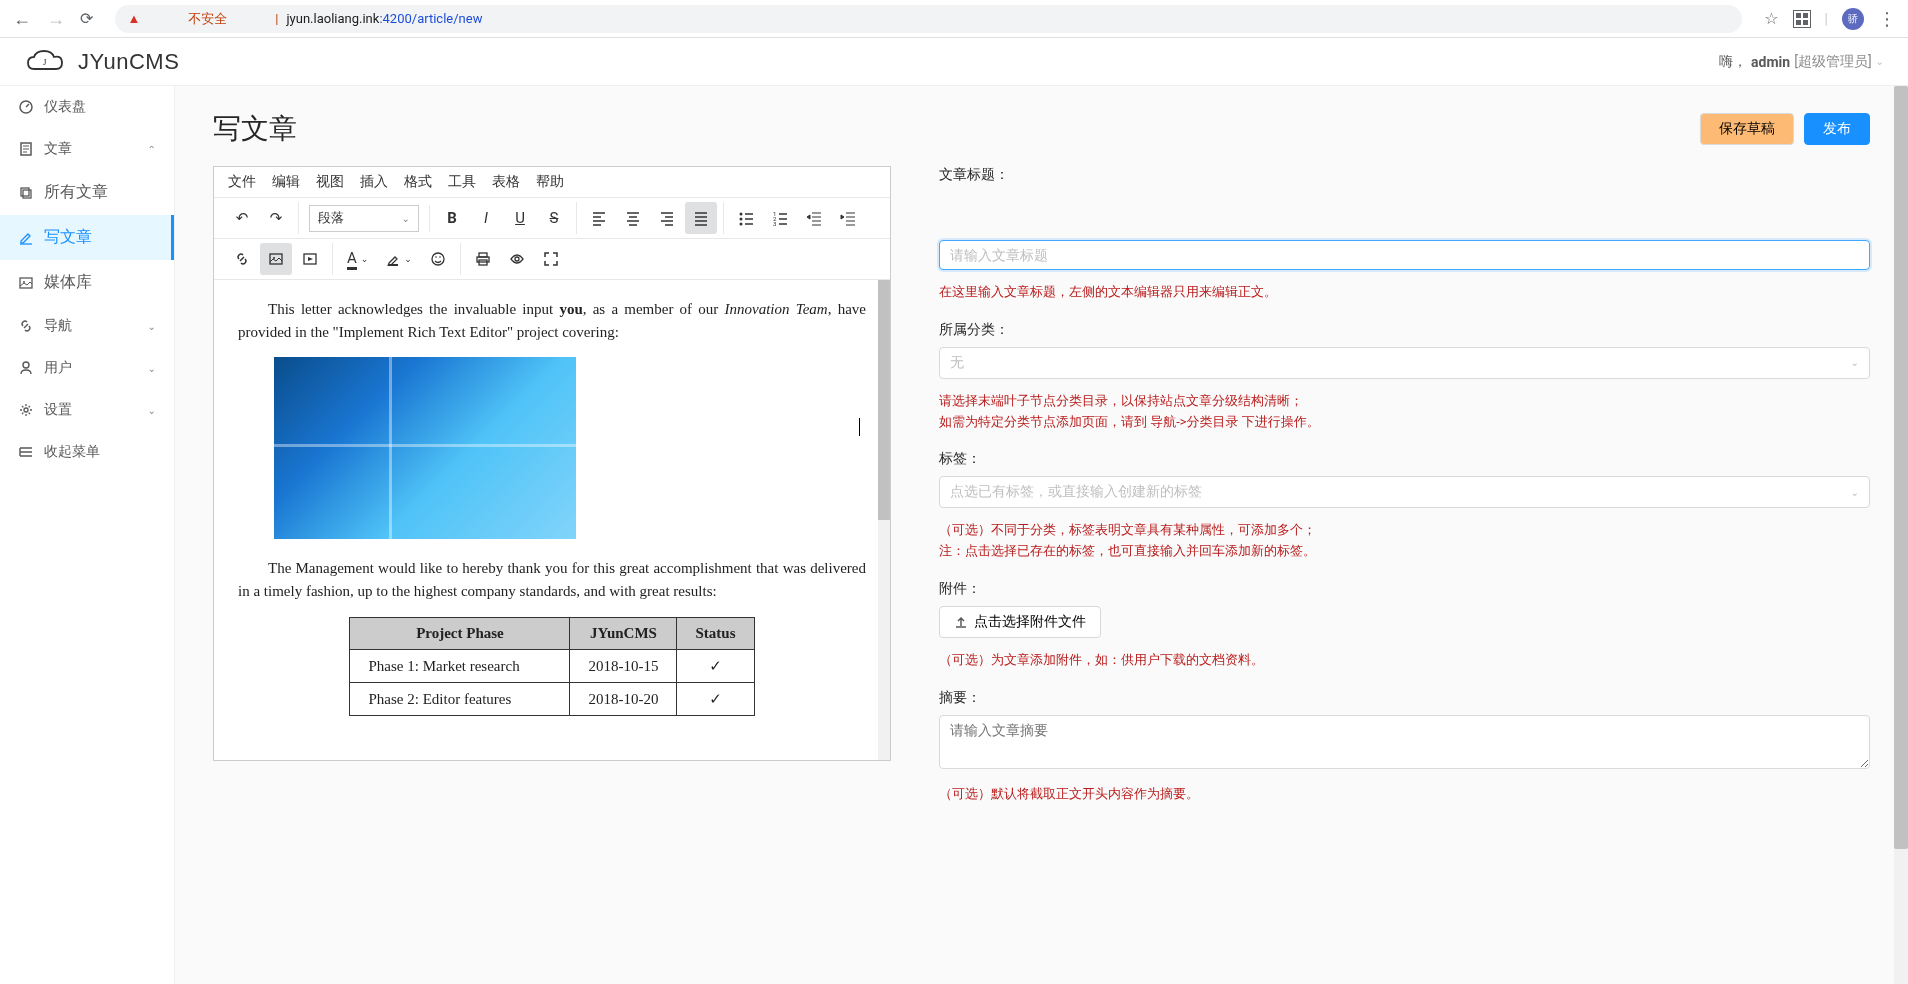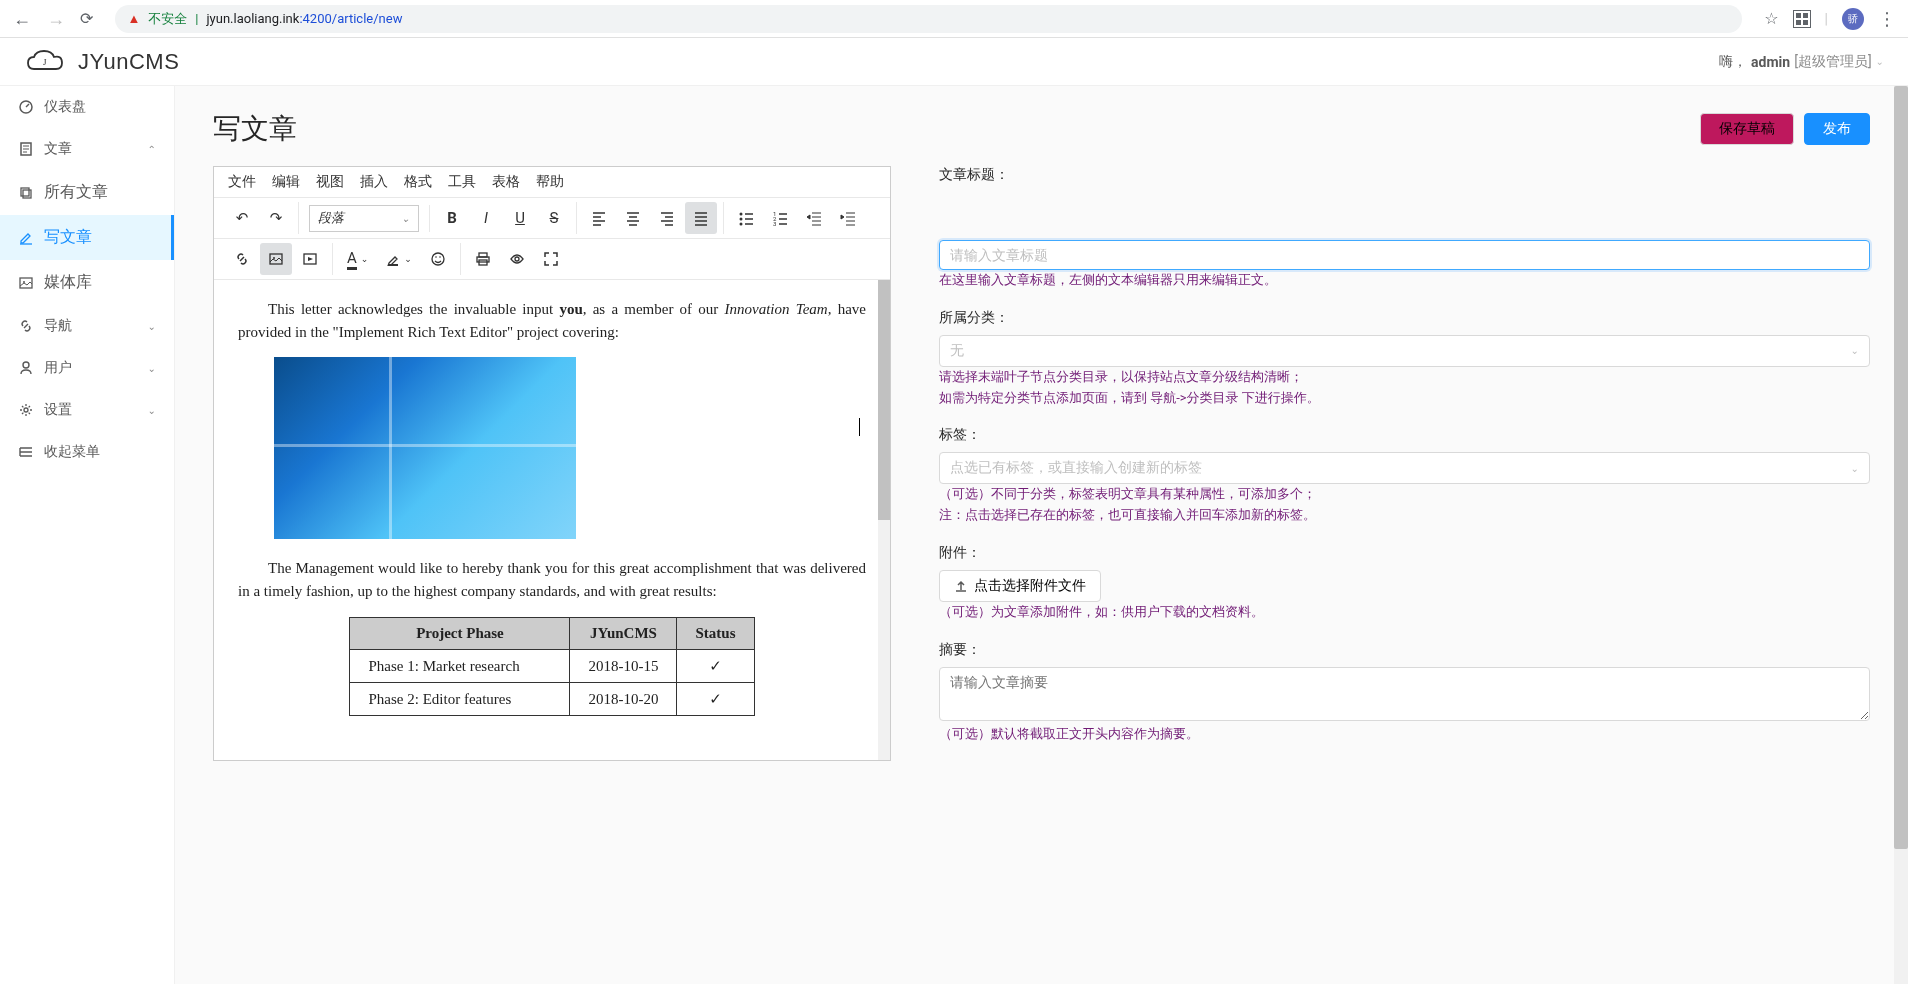--- a/index.html
+++ b/index.html
@@ -5,21 +5,21 @@
 * { margin: 0; padding: 0; box-sizing: border-box; }
 body { font-family: -apple-system, BlinkMacSystemFont, "Segoe UI", Roboto, "Helvetica Neue", Arial, sans-serif; font-size: 14px; color: #333; background: #fff; overflow: hidden; }
 
 
 .browser-bar { height: 38px; background: #fff; border-bottom: 1px solid #e0e0e0; display: flex; align-items: center; padding: 0 12px; gap: 14px; }
 .nav-arrow { color: #5f6368; font-size: 18px; cursor: pointer; width: 20px; text-align: center; }
 .nav-arrow.disabled { color: #bdbdbd; }
 .reload-icon { color: #5f6368; font-size: 16px; cursor: pointer; }
 .url-bar { flex: 1; display: flex; align-items: center; gap: 8px; background: #f1f3f4; border-radius: 14px; height: 28px; padding: 0 12px; margin: 0 8px; }
 .warn-icon { color: #d93025; font-size: 13px; }
-.not-secure { color: #15803d; font-size: 13px; }
+.not-secure { color: #c2410c; font-size: 13px; margin-left: 40px; }
 .url-text { color: #202124; font-size: 13px; }
 .url-path { color: #1d4ed8; }
 .br-right { display: flex; align-items: center; gap: 14px; }
 .star-icon { color: #5f6368; font-size: 16px; }
 .qr-icon { width: 18px; height: 18px; border: 1px solid #5f6368; display: grid; grid-template-columns: 1fr 1fr; grid-template-rows: 1fr 1fr; gap: 2px; padding: 2px; }
 .qr-icon span { background: #5f6368; }
 .avatar-circle { width: 22px; height: 22px; border-radius: 50%; background: #5c6bc0; color: #fff; font-size: 10px; display: flex; align-items: center; justify-content: center; }
 .menu-dots { color: #5f6368; font-size: 18px; }
 
 
@@ -41,38 +41,38 @@
 .menu-icon { width: 16px; height: 16px; display: inline-flex; align-items: center; justify-content: center; }
 .menu-arrow { margin-left: auto; color: #8c8c8c; font-size: 10px; }
 
 .main-content { flex: 1; background: #fafafa; padding: 24px 38px; overflow-y: auto; position: relative; }
 .main-scroll { position: absolute; right: 0; top: 0; bottom: 0; width: 14px; background: #f1f1f1; }
 .main-scroll-thumb { width: 100%; background: #c1c1c1; border-radius: 2px; }
 
 .page-head { display: flex; justify-content: space-between; align-items: center; margin-bottom: 18px; }
 .page-title { font-size: 28px; font-weight: 400; color: #262626; }
 .head-btns { display: flex; gap: 10px; }
-.btn { padding: 6px 18px; border-radius: 4px; font-size: 14px; cursor: pointer; border: 1px solid #d9d9d9; background: #be185d; }
+.btn { padding: 6px 18px; border-radius: 4px; font-size: 14px; cursor: pointer; border: 1px solid #d9d9d9; background: #fdba74; }
 .btn.primary { background: #1890ff; color: #fff; border-color: #1890ff; }
 
 .content-cols { display: flex; gap: 48px; }
 .editor-col { flex: 0 0 678px; }
 .form-col { flex: 1; }
 
 
 .editor-wrap { border: 1px solid #ccc; background: #fff; }
 .editor-menubar { display: flex; gap: 16px; padding: 6px 14px; border-bottom: 1px solid #e8e8e8; font-size: 14px; color: #333; }
 .editor-menubar span { cursor: pointer; }
 .editor-toolbar { display: flex; flex-wrap: wrap; padding: 4px 6px; border-bottom: 1px solid #e8e8e8; align-items: center; }
 .tb-group { display: flex; align-items: center; padding: 0 6px; border-right: 1px solid #e8e8e8; gap: 2px; }
 .tb-group:last-child { border-right: none; }
 .tb-btn { width: 32px; height: 32px; display: inline-flex; align-items: center; justify-content: center; cursor: pointer; border-radius: 3px; color: #333; font-size: 15px; }
 .tb-btn.active { background: #dee0e2; }
 .tb-btn.wide { width: auto; padding: 0 8px; gap: 4px; }
-.tb-select { min-width: 110px; height: 27px; border: 1px solid #ccc; padding: 12px 8px; display: flex; align-items: center; justify-content: space-between; font-size: 13px; cursor: pointer; margin: 0 4px; font-style: italic; }
+.tb-select { min-width: 110px; height: 27px; border: 1px solid #ccc; padding: 12px 8px; display: flex; align-items: center; justify-content: space-between; font-size: 13px; cursor: pointer; margin: 0 4px; }
 .toolbar-row2 { display: flex; padding: 4px 6px; border-bottom: 1px solid #e8e8e8; align-items: center; }
 
 .editor-content { height: 480px; padding: 18px 24px; overflow-y: auto; font-family: Georgia, serif; font-size: 15px; color: #222; position: relative; }
 .editor-content p { margin-bottom: 12px; text-align: justify; line-height: 1.55; }
 .para-indent { text-indent: 2em; }
 .win-img { width: 302px; height: 182px; background: linear-gradient(135deg, #0a4d8c 0%, #1976d2 30%, #4fc3f7 60%, #81d4fa 100%); margin: 8px 0 18px 36px; position: relative; overflow: hidden; }
 .win-img::before, .win-img::after { content: ''; position: absolute; background: rgba(255,255,255,0.4); }
 .win-img::before { left: 38%; top: 0; bottom: 0; width: 3px; }
 .win-img::after { top: 48%; left: 0; right: 0; height: 3px; }
 .ed-table { border-collapse: collapse; margin: 14px auto; }
@@ -84,21 +84,21 @@
 .text-cursor { display: inline-block; width: 1px; height: 18px; background: #000; vertical-align: middle; position: absolute; }
 
 
 .form-group { margin-bottom: 18px; }
 .form-label { font-size: 14px; color: #262626; margin-bottom: 8px; display: block; }
 .form-input { width: 100%; padding: 6px 10px; border: 1px solid #d9d9d9; border-radius: 4px; font-size: 14px; margin-top: 48px; }
 .form-input.focused { border-color: #40a9ff; box-shadow: 0 0 0 2px rgba(24,144,255,0.15); }
 .form-input::placeholder { color: #bfbfbf; }
 .form-select { width: 100%; padding: 6px 10px; border: 1px solid #d9d9d9; border-radius: 4px; display: flex; justify-content: space-between; align-items: center; color: #bfbfbf; cursor: pointer; background: #fff; }
 .form-textarea { width: 100%; min-height: 54px; padding: 6px 10px; border: 1px solid #d9d9d9; border-radius: 4px; font-size: 14px; resize: vertical; font-family: inherit; }
-.form-hint { font-size: 13px; color: #701a75; margin-top: 0; line-height: 1.6; }
+.form-hint { font-size: 13px; color: #b91c1c; margin-top: 12px; line-height: 1.6; }
 .upload-btn { padding: 6px 14px; border: 1px solid #d9d9d9; border-radius: 4px; background: #fff; cursor: pointer; display: inline-flex; align-items: center; gap: 6px; font-size: 14px; }
 
 svg { display: block; }
 </style>
 </head>
 <body>
 
 <div class="browser-bar">
   <span class="nav-arrow">←</span>
   <span class="nav-arrow disabled">→</span>

